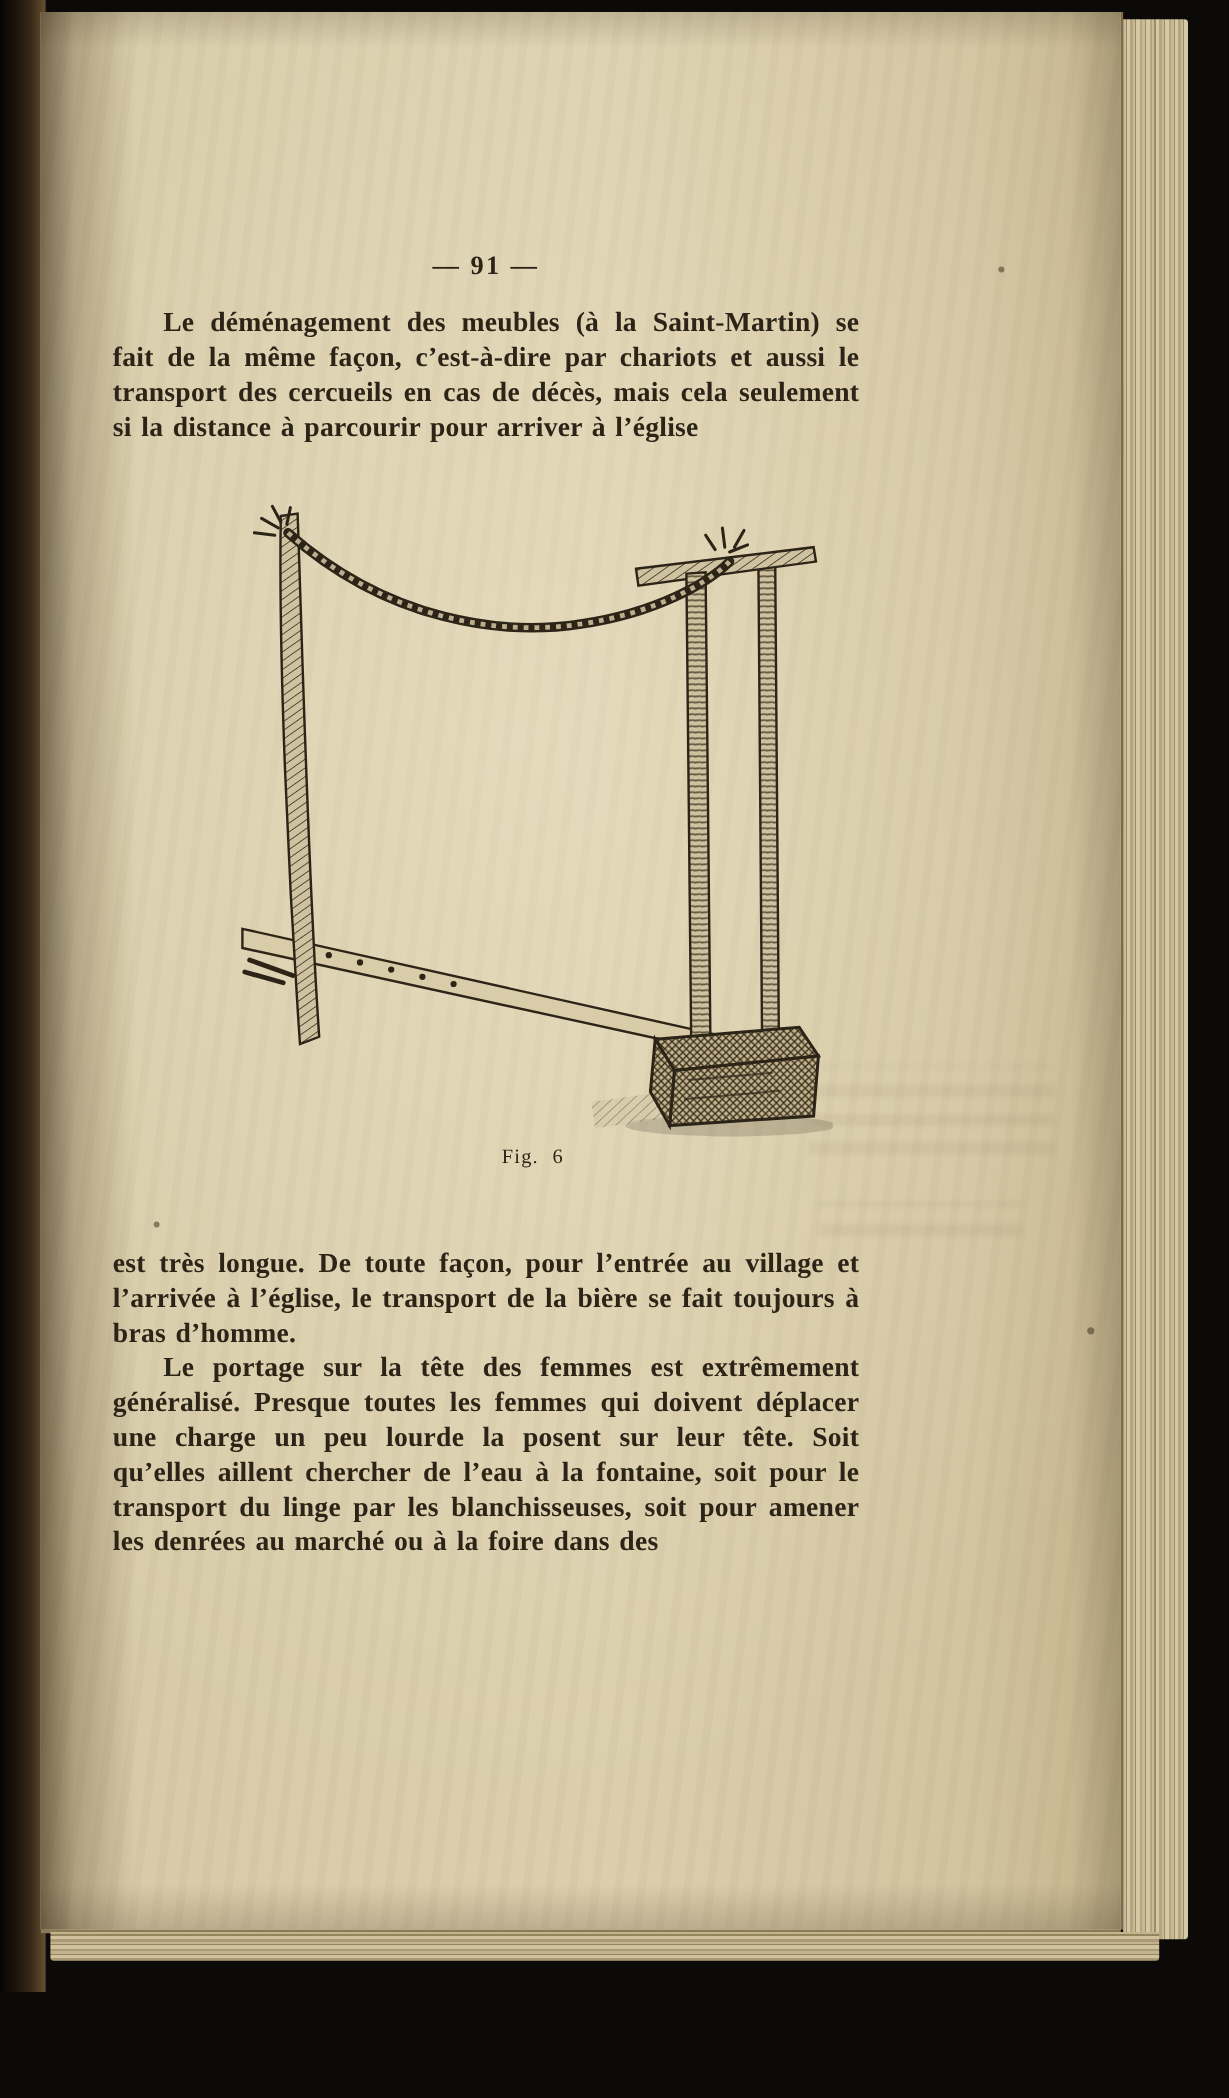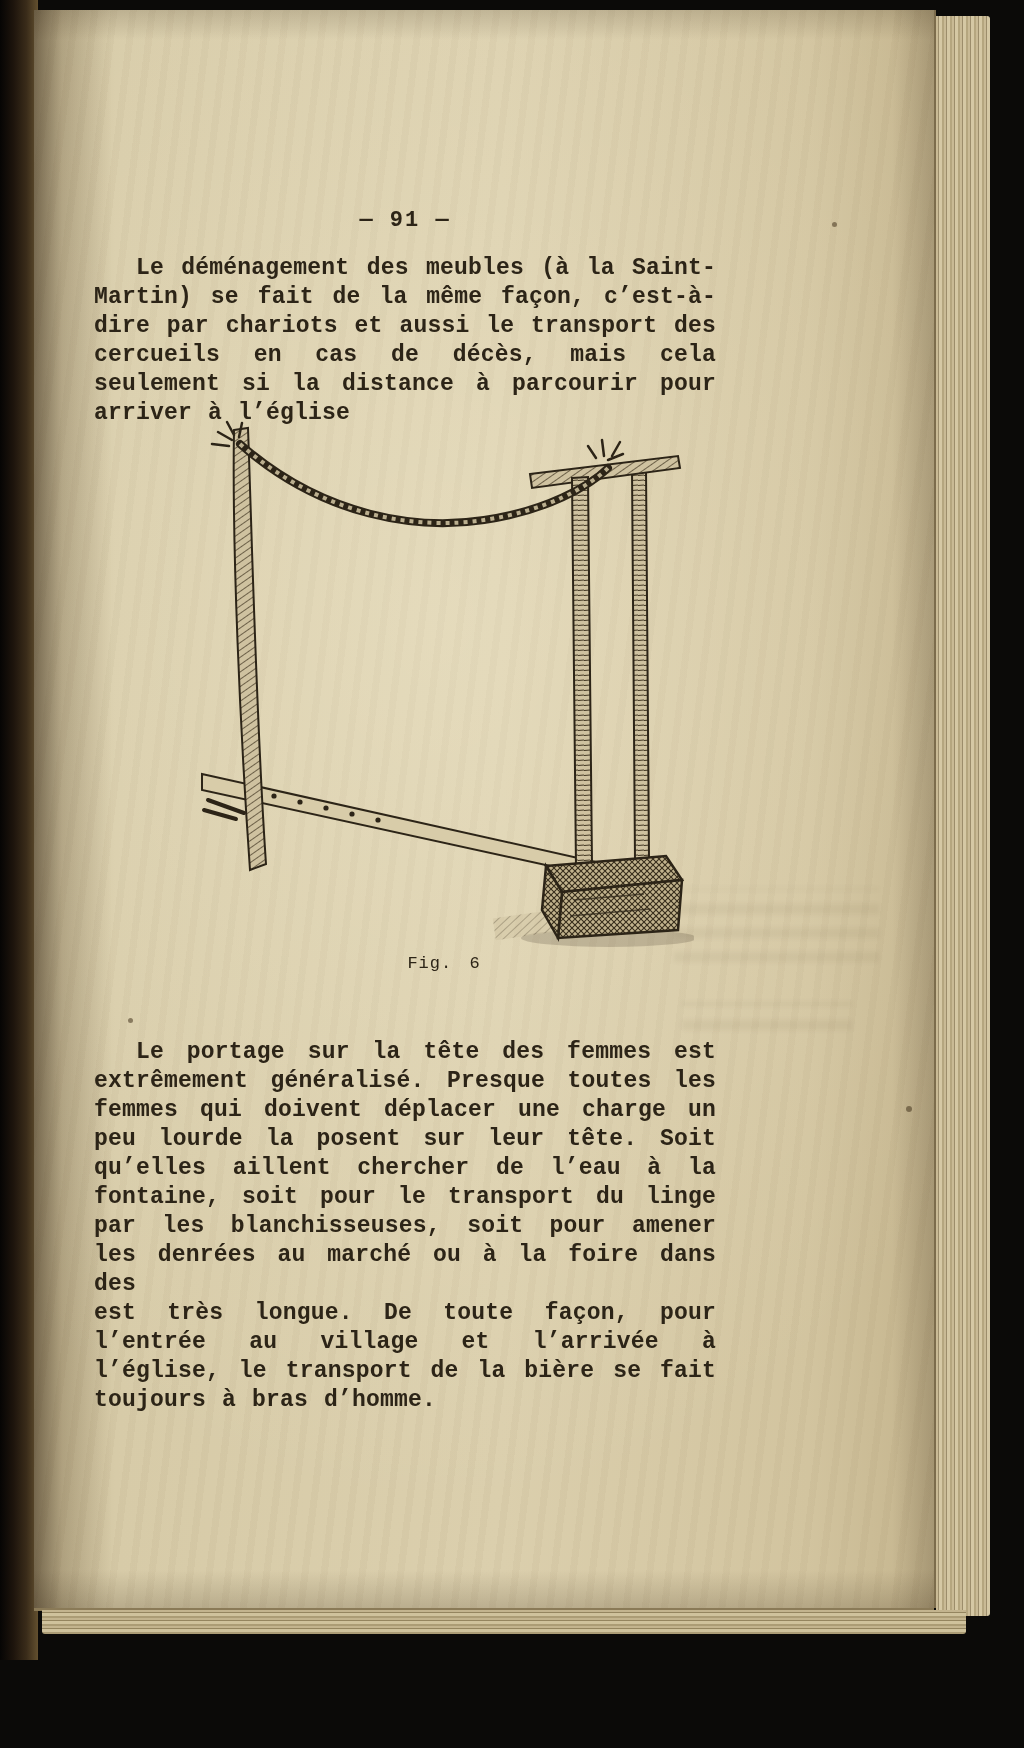--- a/index.html
+++ b/index.html
@@ -6,21 +6,21 @@
     --paper:#d5c8a5;
     --ink:#2c2417;
     --bg:#0b0a08;
   }
   html,body{margin:0;padding:0;background:#000;}
   .scene{
     position:relative;
     width:1024px;height:1748px;
     background:var(--bg);
     overflow:hidden;
-    font-family:Liberation Mono, monospace;
+    font-family:Liberation Serif, serif;
   }
   
   .binding{
     position:absolute;left:0;top:0;width:38px;height:1660px;
     background:linear-gradient(90deg,#060504 0%,#1d140c 35%,#3a2c1a 70%,#63502f 100%);
   }
   
   .page{
     position:absolute;left:34px;top:10px;width:900px;height:1598px;
     background:
@@ -147,22 +147,22 @@
 
         <path d="M352,448 L472,438 L488,462 L368,474 Z" fill="url(#hx)" stroke="#2c2417" stroke-width="2.5"></path>
         <path d="M368,474 L488,462 L484,512 L364,520 Z" fill="url(#hx)" stroke="#2c2417" stroke-width="2.5"></path>
         <path d="M352,448 L368,474 L364,520 L348,492 Z" fill="url(#hx)" stroke="#2c2417" stroke-width="2.5"></path>
         <path d="M380,482 l70,-6 M376,498 l80,-7" stroke="#2c2417" stroke-width="1.6" opacity="0.7"></path>
       </svg>
       <figcaption>Fig. 6</figcaption>
     </figure>
 
     <div class="text-block tb2">
+      <p class="para">est très longue. De toute façon, pour l’entrée au village et l’arrivée à l’église, le transport de la bière se fait toujours à bras d’homme.</p>
       <p class="para indent">Le portage sur la tête des femmes est extrêmement généralisé. Presque toutes les femmes qui doivent déplacer une charge un peu lourde la posent sur leur tête. Soit qu’elles aillent chercher de l’eau à la fontaine, soit pour le transport du linge par les blanchisseuses, soit pour amener les denrées au marché ou à la foire dans des</p>
-      <p class="para">est très longue. De toute façon, pour l’entrée au village et l’arrivée à l’église, le transport de la bière se fait toujours à bras d’homme.</p>
     </div>
 
     <span class="speck s1"></span>
     <span class="speck s2"></span>
     <span class="speck s3"></span>
     <span class="ghost g1"></span>
     <span class="ghost g2"></span>
   </div>
 
   <div class="stack-right"></div>

